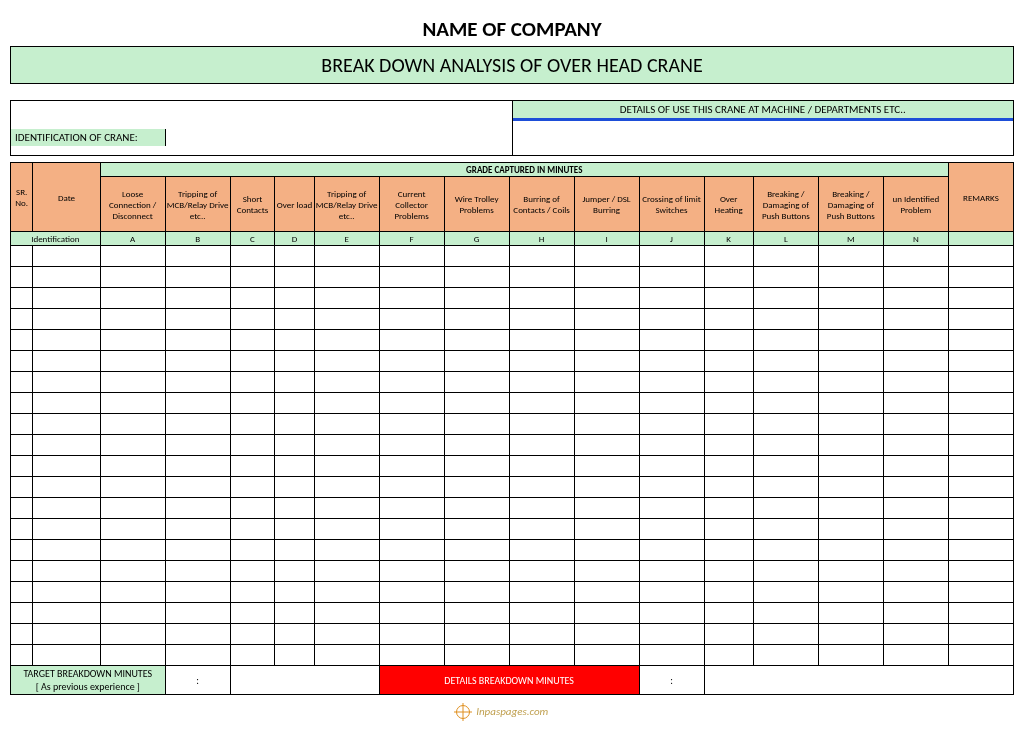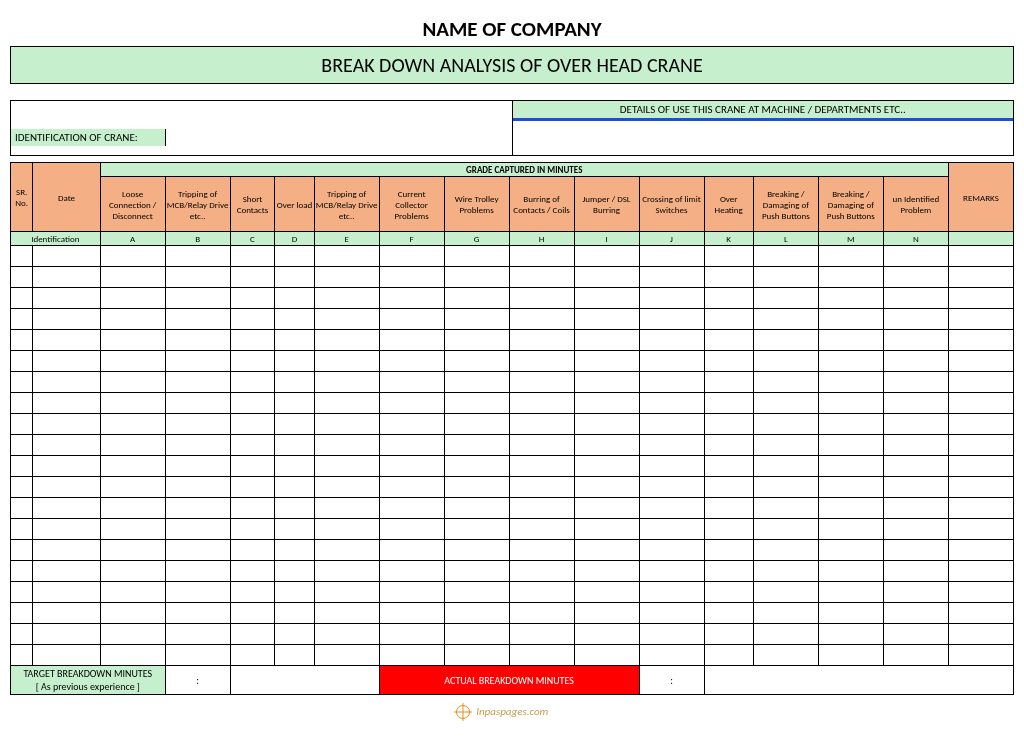--- a/index.html
+++ b/index.html
@@ -606,21 +606,21 @@
       </tr>
     </tbody>
   <tfoot>
     <tr class="footer-row">
       <td colspan="3" rowspan="2" class="target-cell">
         <div>TARGET BREAKDOWN MINUTES</div>
         <div>[ As previous experience ]</div>
       </td>
       <td rowspan="2">:</td>
       <td colspan="3" rowspan="2"></td>
-      <td colspan="4" rowspan="2" class="actual-cell">ACTUAL BREAKDOWN MINUTES</td>
+      <td colspan="4" rowspan="2" class="actual-cell">DETAILS BREAKDOWN MINUTES</td>
       <td rowspan="2">:</td>
       <td colspan="5" rowspan="2"></td>
     </tr>
     <tr class="footer-row"></tr>
   </tfoot>
 </table>
 
 <div class="watermark">
   <span class="watermark-icon"></span>
   <span>Inpaspages.com</span>

